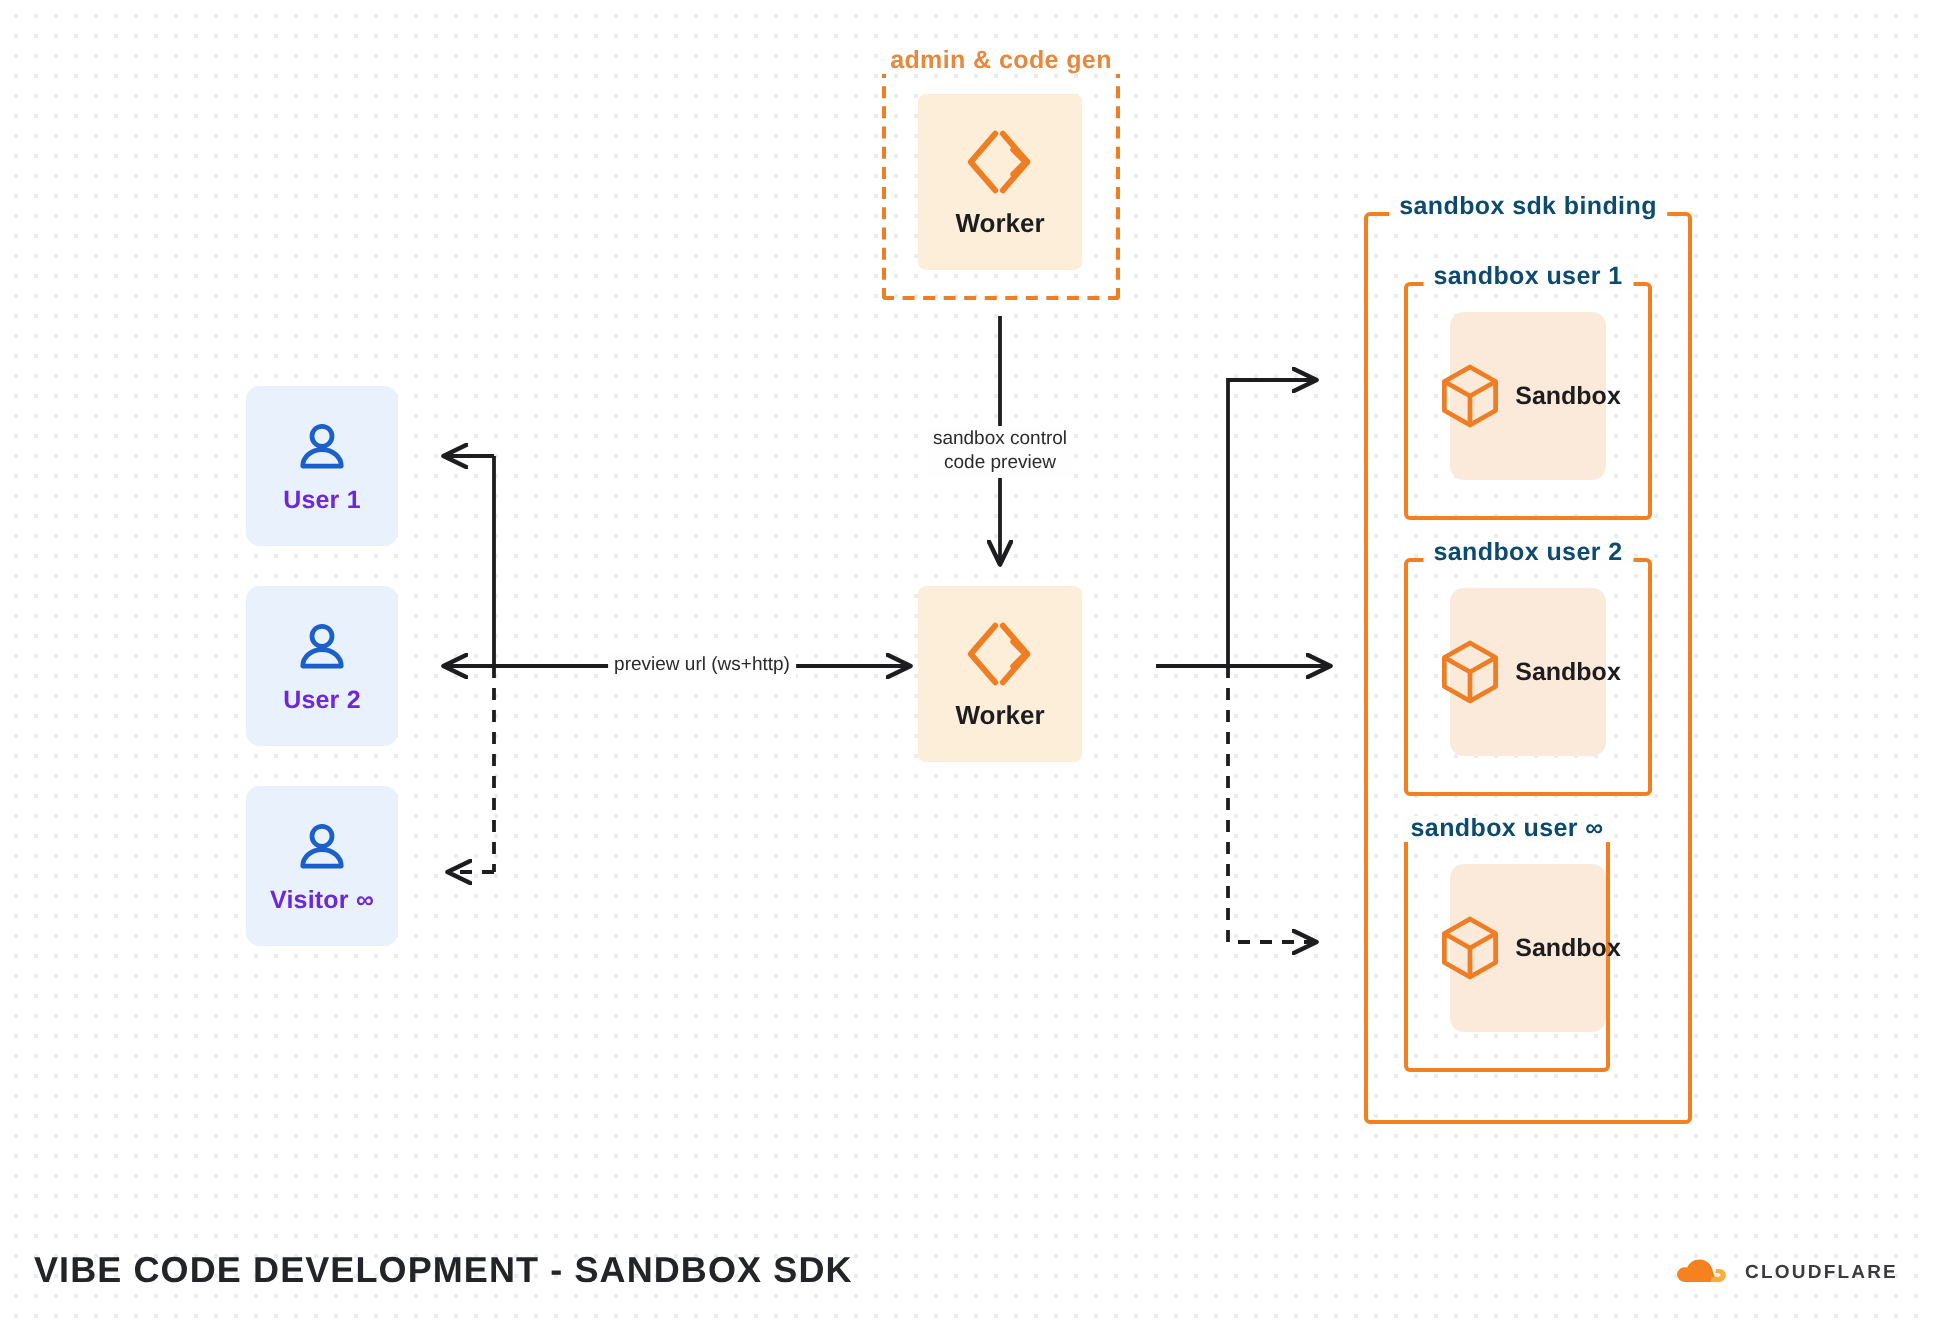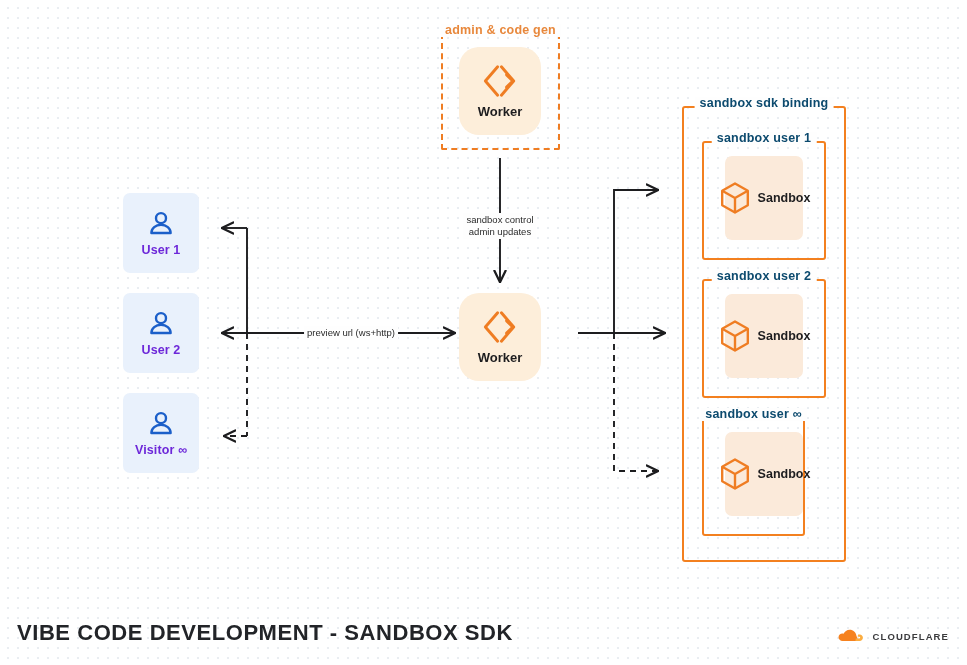--- a/index.html
+++ b/index.html
@@ -32,21 +32,21 @@
   .user-card .lbl{
     font-size:12.5px;font-weight:bold;color:#6d28d9;
     letter-spacing:.1px;line-height:1;
   }
 
   
   .worker-card{
     position:absolute;
     width:82px;height:88px;
     background:#fdeeda;
-    border-radius:20px;
+    border-radius:4px;
     display:flex;flex-direction:column;
     align-items:center;justify-content:center;
     gap:7px;
   }
   .worker-card .lbl{
     font-size:13px;font-weight:bold;color:#1d1d1f;line-height:1;
   }
 
   
   .sandbox-card{
@@ -99,21 +99,21 @@
     line-height:1.25;
     text-align:center;
     white-space:nowrap;
     padding:1px 3px;
   }
 
   
   .footer-title{
     position:absolute;
     left:17px;bottom:19px;
-    font-size:22px;
+    font-size:18px;
     font-weight:bold;
     color:#222428;
     letter-spacing:.55px;
   }
   .cf-logo{
     position:absolute;
     right:18px;bottom:21px;
     display:flex;align-items:center;gap:6px;
   }
   .cf-word{
@@ -149,21 +149,21 @@
 
     <line x1="614" y1="333" x2="665" y2="333" stroke="#1d1d1f" stroke-width="1.9" marker-end="url(#ah)"></line>
 
     <path d="M 614 333 L 614 190 L 658 190" stroke="#1d1d1f" stroke-width="1.9" fill="none" marker-end="url(#ah)"></path>
 
     <path d="M 614 333 L 614 471 L 658 471" stroke="#1d1d1f" stroke-width="1.9" fill="none" stroke-dasharray="6 5" marker-end="url(#ah)"></path>
   </svg>
 
   <div class="edge-label" style="left:500px;top:213px;transform:translateX(-50%);">
     <div>sandbox control</div>
-    <div>admin updates</div>
+    <div>code preview</div>
   </div>
 
   <div class="edge-label" style="left:327px;top:326px;transform:translateX(-50%);margin-left:24px;">preview url (ws+http)</div>
 
   <div class="user-card" style="left:123px;top:193px;">
     <svg width="30" height="30" viewBox="0 0 24 24">
       <circle cx="12" cy="7.3" r="4" fill="none" stroke="#1b5fc9" stroke-width="1.9"></circle>
       <path d="M4.3 19.2 A7.7 6.6 0 0 1 19.7 19.2 Z" fill="none" stroke="#1b5fc9" stroke-width="1.9" stroke-linejoin="round"></path>
     </svg>
     <div class="lbl">User 1</div>

